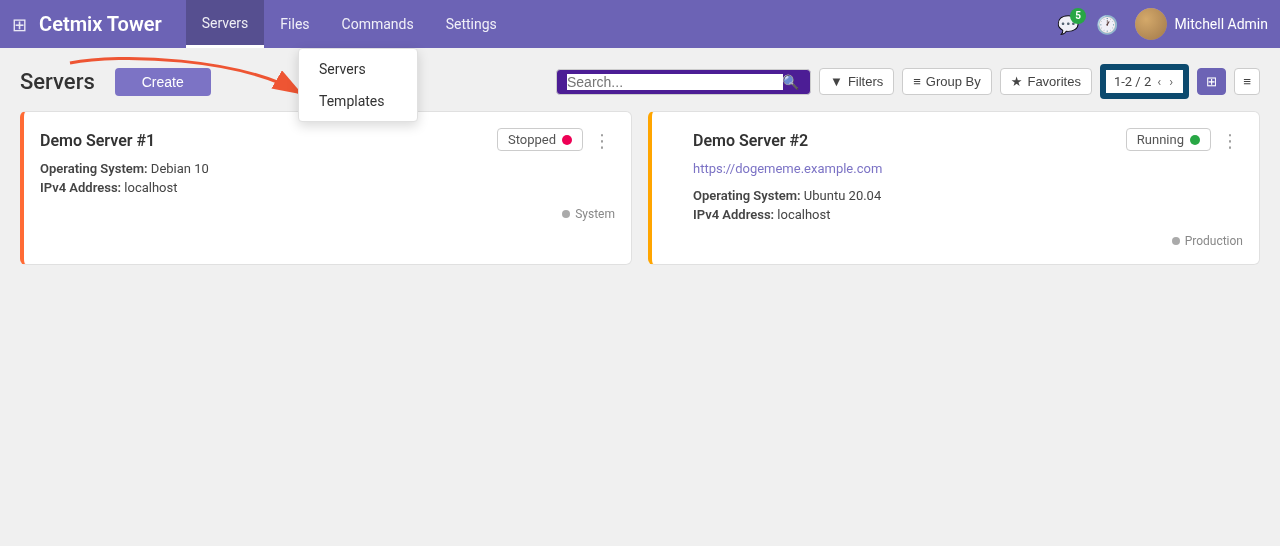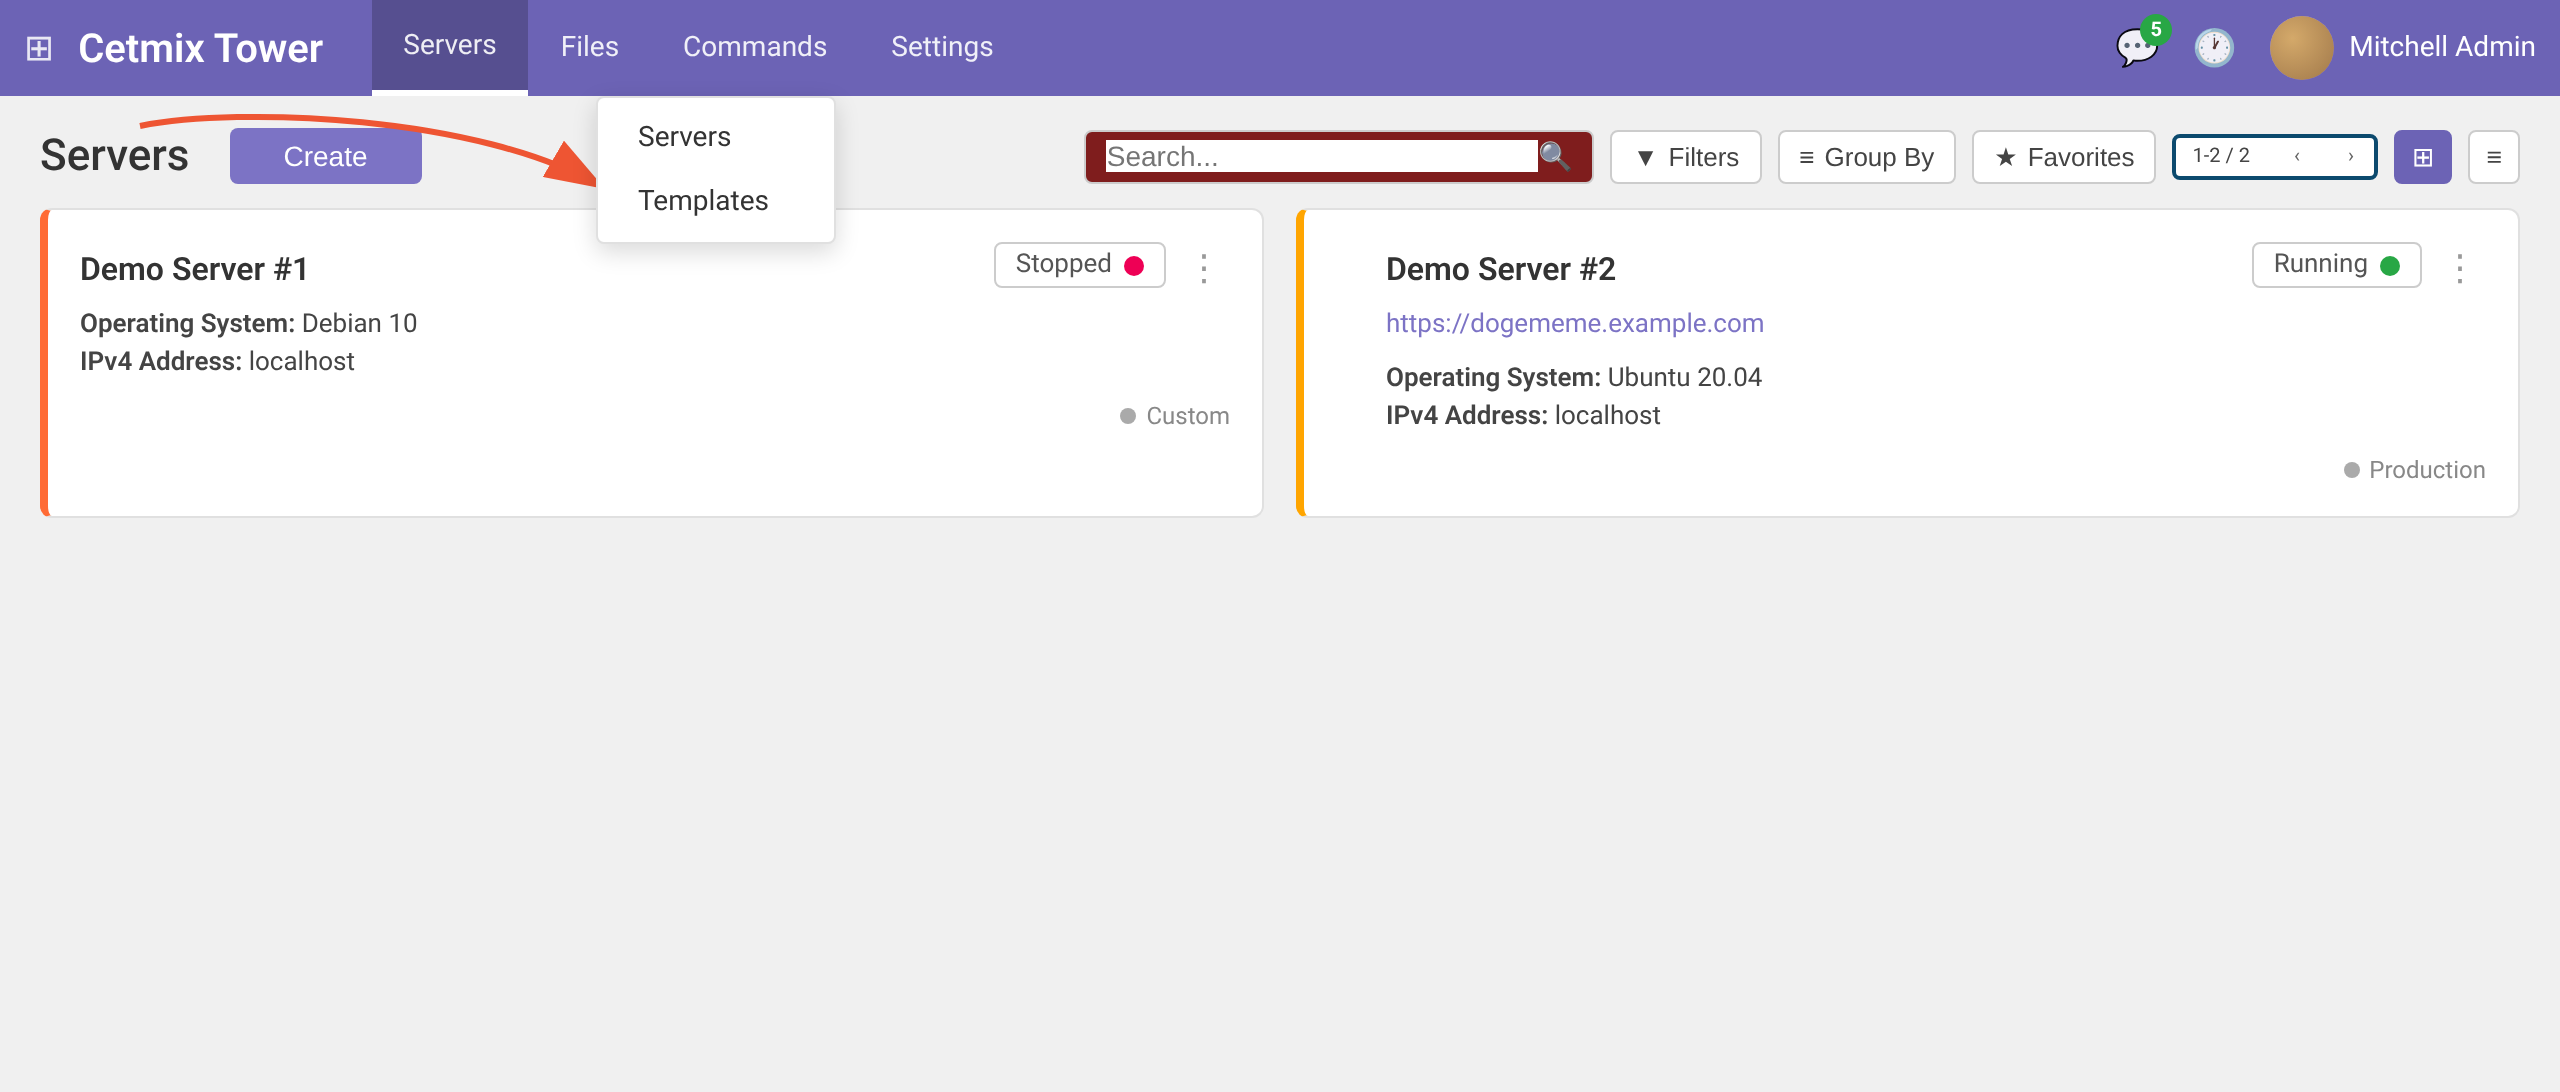--- a/index.html
+++ b/index.html
@@ -148,21 +148,21 @@
       margin-left: auto;
       display: flex;
       align-items: center;
       gap: 8px;
     }
     .search-box {
       display: flex;
       align-items: center;
       border: 1px solid #ccc;
       border-radius: 4px;
-      background: #7f1d1d;
+      background: #4c1d95;
       padding: 4px 10px;
       width: 255px;
     }
     .search-box input {
       border: none;
       outline: none;
       font-size: 14px;
       width: 100%;
       color: #aaa;
     }
@@ -177,26 +177,26 @@
       padding: 5px 10px;
       border-radius: 4px;
       cursor: pointer;
       font-size: 13px;
       color: #444;
     }
 
     .pagination-area {
       display: flex;
       align-items: center;
-      gap: 20px;
-      border: 2px solid #0c4a6e;
+      gap: 4px;
+      border: 6px solid #0c4a6e;
       background: white;
       border-radius: 4px;
       padding: 4px 8px;
-      font-size: 10px;
+      font-size: 13px;
       color: #444;
     }
     .pag-arrow { cursor: pointer; color: #666; padding: 0 2px; }
     .view-btn {
       border: 1px solid #ccc;
       background: white;
       padding: 5px 8px;
       border-radius: 4px;
       cursor: pointer;
       color: #444;
@@ -370,21 +370,21 @@
           </div>
           <span class="card-menu">⋮</span>
         </div>
       </div>
       <div class="card-details">
         <p><strong>Operating System:</strong> Debian 10</p>
         <p><strong>IPv4 Address:</strong> localhost</p>
       </div>
       <div class="card-footer">
         <span class="footer-dot"></span>
-        <span>Custom</span>
+        <span>System</span>
       </div>
     </div>
 
     <div class="server-card running">
       <div class="card-header">
         <span class="card-title">Demo Server #2</span>
         <div class="card-status">
           <div class="status-badge">
             <span>Running</span>
             <span class="status-dot green"></span>

